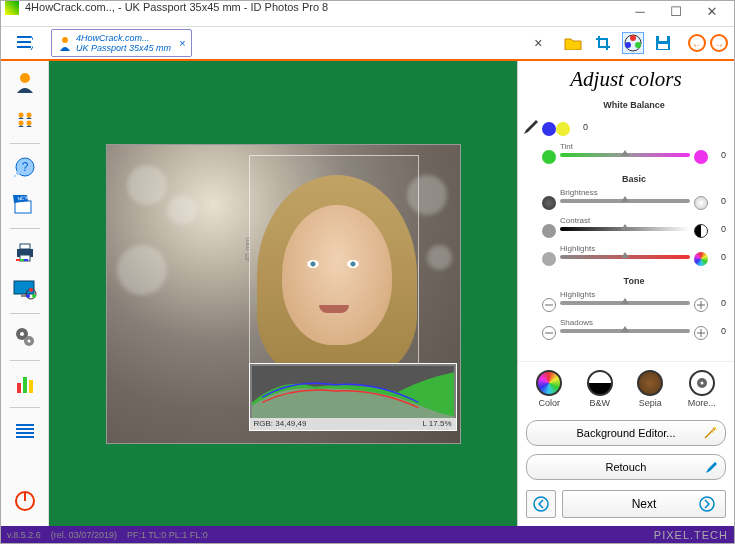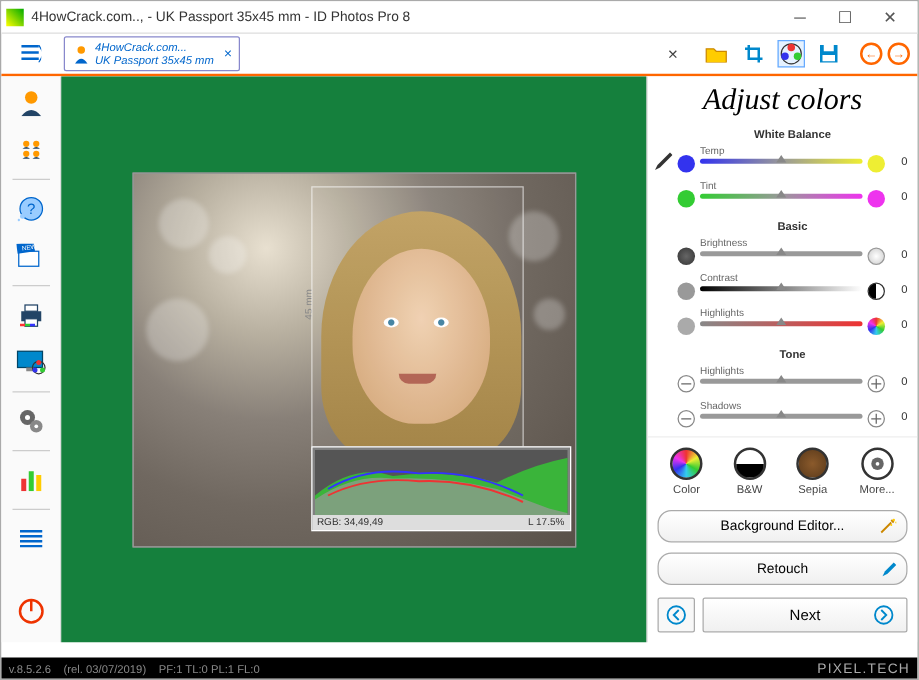--- a/index.html
+++ b/index.html
@@ -1,17 +1,17 @@
 <!DOCTYPE html>
 <html><head>
 <meta charset="utf-8">
 <style>
 * { margin: 0; padding: 0; box-sizing: border-box; font-family: Arial, sans-serif; }
 body { width: 735px; height: 544px; background: #fff; display: flex; flex-direction: column; border: 1px solid #aaa; overflow: hidden; }
-.titlebar { height: 26px; background: #fff; display: flex; align-items: center; padding: 0 4px; border-bottom: 1px solid #ddd; font-size: 11px; }
+.titlebar { height: 26px; background: #fff; display: flex; padding: 0 4px; border-bottom: 1px solid #ddd; font-size: 11px; }
 .titlebar .icon-app { width: 14px; height: 14px; background: linear-gradient(45deg,#ff0,#0a0); margin-right: 6px; }
 .titlebar .title { flex: 1; color: #333; }
 .win-btn { width: 36px; height: 22px; text-align: center; line-height: 22px; font-size: 13px; color: #555; }
 .toolbar-row { height: 34px; display: flex; align-items: center; border-bottom: 2px solid #ff6600; font-style: italic; }
 .left-small { width: 48px; display: flex; justify-content: center; }
 .doc-tab { height: 28px; background: #fff; border: 1px solid #88c; border-radius: 2px; display: flex; align-items: center; padding: 2px 6px; font-size: 9px; color: #06c; margin-left: 2px; }
 .doc-tab .tab-text { display: flex; flex-direction: column; line-height: 10px; }
 .doc-tab .close-x { margin-left: 8px; color: #06c; font-size: 11px; }
 .spacer { flex: 1; }
 .tab-close-big { width: 20px; text-align: center; color: #444; font-size: 14px; margin-right: 6px; }
@@ -34,21 +34,21 @@
 .hair { position: absolute; left: 150px; top: 30px; width: 160px; height: 200px; background: linear-gradient(180deg, #c0a060, #a08040); border-radius: 50% 50% 30% 30%; }
 .eye { position: absolute; width: 12px; height: 8px; background: radial-gradient(circle, #4080a0 30%, #fff 40%, #fff 100%); border-radius: 50%; }
 .eye.l { left: 200px; top: 115px; } .eye.r { left: 240px; top: 115px; }
 .mouth { position: absolute; left: 212px; top: 160px; width: 30px; height: 8px; background: #b06050; border-radius: 0 0 10px 10px; }
 .dim-label { position: absolute; left: 128px; top: 100px; transform: rotate(-90deg); font-size: 8px; color: #888; }
 .histogram { position: absolute; left: 142px; bottom: 12px; width: 208px; height: 68px; background: #808080; border: 1px solid #fff; }
 .histo-graph { position: absolute; inset: 2px 2px 12px 2px; background: linear-gradient(to top, #555 0%, #555 100%); overflow: hidden; }
 .histo-curve { position: absolute; bottom: 0; left: 0; right: 0; height: 100%; }
 .histo-bottom { position: absolute; bottom: 0; left: 0; right: 0; height: 12px; background: #ddd; display: flex; justify-content: space-between; font-size: 8px; padding: 0 4px; align-items: center; color: #333; }
 .right-panel { width: 217px; background: #fff; border-left: 1px solid #ccc; display: flex; flex-direction: column; overflow: hidden; }
-.panel-title { text-align: center; font-size: 24px; font-style: italic; font-family: Georgia, serif; padding: 6px 0 2px; }
+.panel-title { text-align: center; font-size: 21px; font-style: italic; font-family: Georgia, serif; padding: 6px 0 2px; }
 .panel-sub { text-align: center; font-size: 9px; color: #666; padding: 0 12px 6px; line-height: 12px; }
 .slider-section { flex: 1; overflow-y: auto; padding: 0 8px 0 24px; position: relative; }
 .eyedrop { position: absolute; left: 4px; top: 24px; font-size: 14px; }
 .group-title { text-align: center; font-size: 9px; font-weight: bold; margin: 6px 0 4px; color: #333; }
 .slider-row { display: flex; align-items: flex-start; margin-bottom: 2px; height: 26px; }
 .slider-left-icon { width: 14px; height: 14px; border-radius: 50%; flex-shrink: 0; margin-top: 8px; }
 .slider-mid { flex: 1; padding: 0 4px; }
 .slider-label { font-size: 8px; color: #666; }
 .slider-track { height: 4px; background: #999; border-radius: 2px; position: relative; margin-top: 2px; }
 .slider-thumb { position: absolute; top: -3px; left: 50%; transform: translateX(-50%); width: 0; height: 0; border-left: 4px solid transparent; border-right: 4px solid transparent; border-bottom: 6px solid #888; }
@@ -57,21 +57,21 @@
 .preset-row { display: flex; justify-content: space-around; padding: 8px 6px; border-top: 1px solid #eee; }
 .preset { display: flex; flex-direction: column; align-items: center; font-size: 9px; color: #444; gap: 2px; }
 .preset-circle { width: 26px; height: 26px; border-radius: 50%; border: 2px solid #333; }
 .btn-row { padding: 4px 8px; }
 .panel-btn { width: 100%; height: 26px; border: 1px solid #aaa; background: linear-gradient(#fff,#f0f0f0); border-radius: 11px; font-size: 11px; display: flex; align-items: center; justify-content: center; gap: 6px; position: relative; }
 .panel-btn .btn-icon { position: absolute; right: 8px; }
 .next-row { padding: 6px 8px 8px; display: flex; gap: 6px; }
 .back-btn { width: 30px; height: 28px; border: 1px solid #aaa; background: #f8f8f8; display: flex; align-items: center; justify-content: center; color: #08c; border-radius: 2px; }
 .next-btn { flex: 1; height: 28px; border: 1px solid #aaa; background: linear-gradient(#fff,#f0f0f0); font-size: 12px; display: flex; align-items: center; justify-content: center; position: relative; border-radius: 2px; }
 .next-btn .arrow { position: absolute; right: 10px; color: #08c; }
-.statusbar { height: 17px; background: #000000; color: #888; font-size: 9px; display: flex; align-items: center; padding: 0 6px; gap: 10px; margin-top: 12px; }
+.statusbar { height: 17px; background: #4c1d95; color: #888; font-size: 9px; display: flex; align-items: center; padding: 0 6px; gap: 10px; }
 .statusbar .brand { margin-left: auto; color: #aaa; font-size: 11px; letter-spacing: 1px; }
 svg { display: block; }
 </style>
 </head>
 <body>
 
 <div class="titlebar">
   <div class="icon-app"></div>
   <div class="title">4HowCrack.com.., - UK Passport 35x45 mm - ID Photos Pro 8</div>
   <div class="win-btn">─</div>
@@ -261,26 +261,20 @@
     <div class="slider-section">
       <span class="eyedrop">
         <svg width="16" height="16">
             <path d="M14 2 l-3 3 l-7 7 l-2 4 l4-2 l7-7 l3-3 z" fill="#333"></path>
           </svg>
       </span>
 
       <div class="group-title">White Balance</div>
       <div class="slider-row">
         <div class="slider-left-icon" style="background:#33e"></div>
-        <div class="slider-mid">
-            <div class="slider-label">Temp</div>
-            <div class="slider-track" style="background:linear-gradient(90deg,#33e,#999,#ee3)">
-              <div class="slider-thumb"></div>
-            </div>
-          </div>
         <div class="slider-right-icon" style="background:#ee3"></div>
         <div class="slider-val">0</div>
       </div>
       <div class="slider-row">
         <div class="slider-left-icon" style="background:#3c3"></div>
         <div class="slider-mid">
             <div class="slider-label">Tint</div>
             <div class="slider-track" style="background:linear-gradient(90deg,#3c3,#999,#e3e)">
               <div class="slider-thumb"></div>
             </div>

